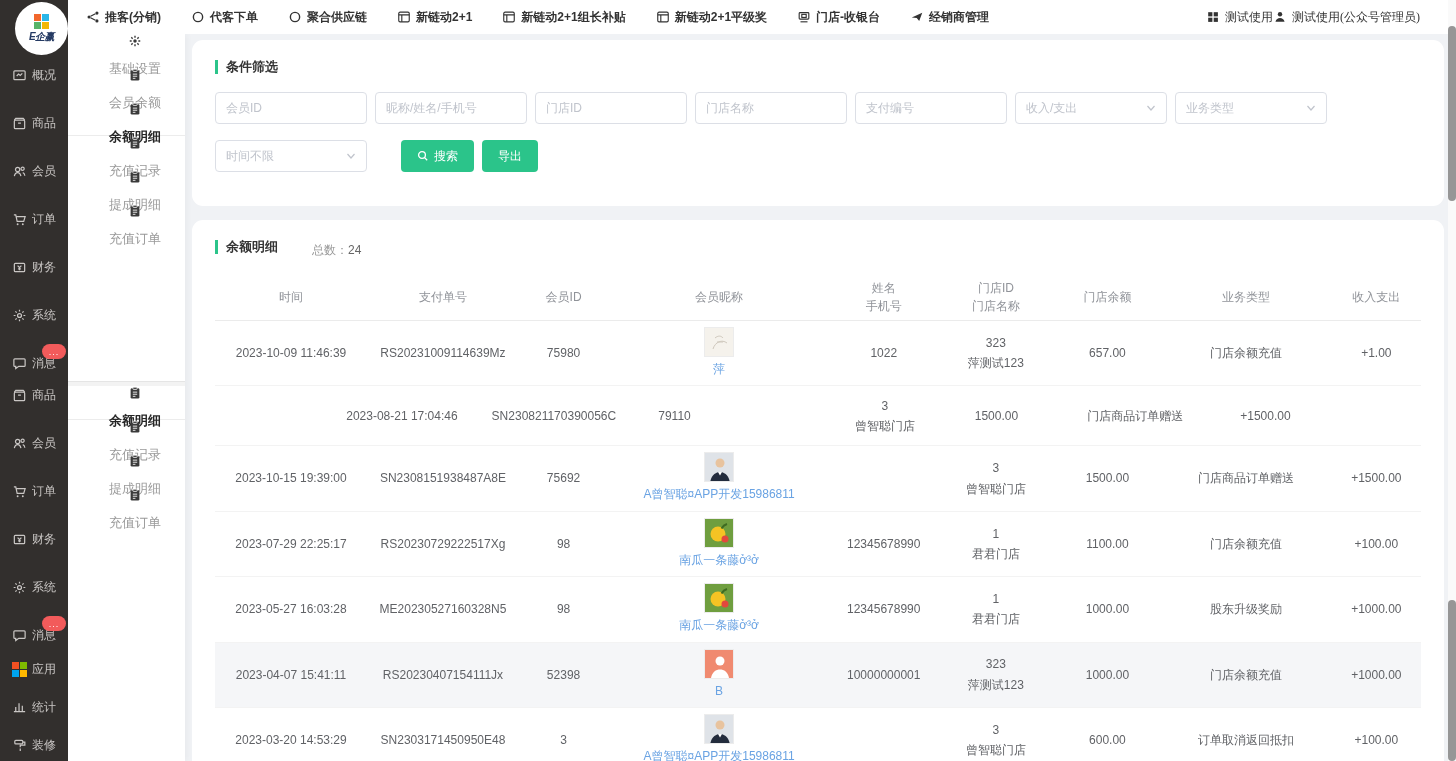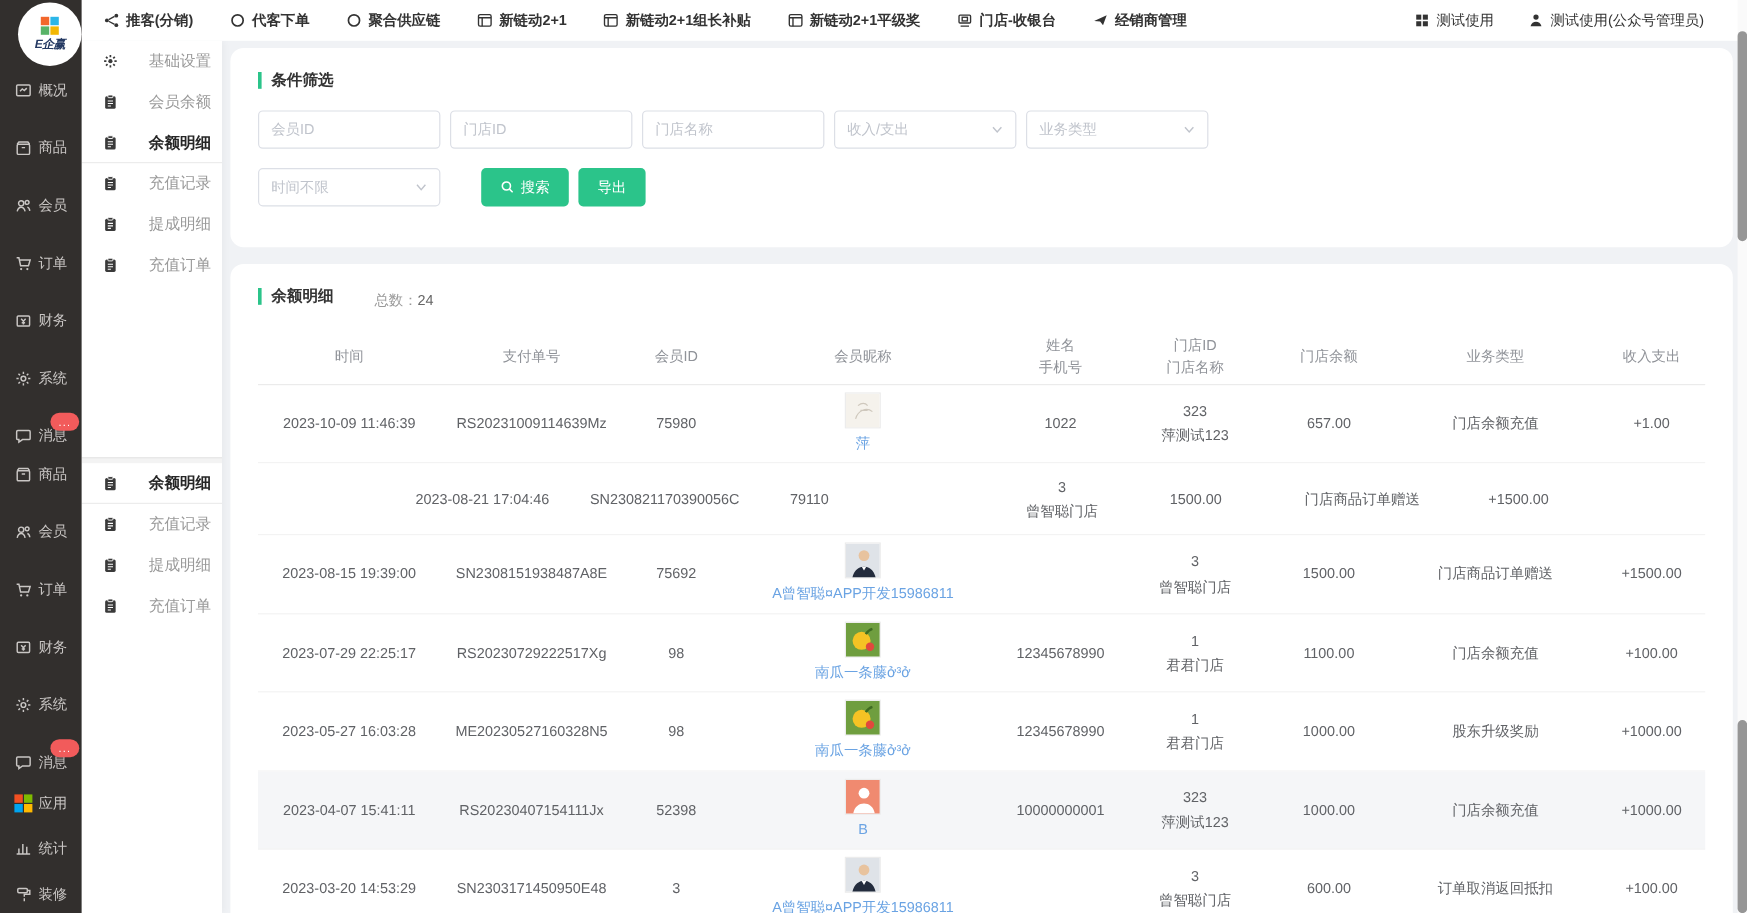--- a/index.html
+++ b/index.html
@@ -5,41 +5,41 @@
   * { margin:0; padding:0; box-sizing:border-box; }
   html,body { background:#ccc; }
   body { font-family:"Liberation Sans","DejaVu Sans",sans-serif; }
   .app { position:relative; width:1456px; height:761px; background:#f0f2f5; overflow:hidden; }
 
   
   .topbar { position:absolute; left:68px; top:0; right:0; height:34px; background:#fff; display:flex; align-items:center; justify-content:space-between; padding:0 18px 0 18px; z-index:5; }
   .topnav { display:flex; align-items:center; gap:30px; }
   .nav-item { display:flex; align-items:center; gap:5px; font-size:12px; font-weight:bold; color:#333; cursor:pointer; white-space:nowrap;justify-content:center; }
   .nav-item .ticon { width:14px; height:14px; color:#333; display:inline-flex; }
-  .topright { display:flex; align-items:center; gap:28px; margin-right:18px; }
+  .topright { display:flex; align-items:center; margin-right:18px;font-family:Liberation Serif, serif; }
   .topright .nav-item { font-weight:normal; font-size:12px; }
 
   
   .sidebar { position:absolute; left:0; top:0; width:68px; height:761px; background:#322f2d; z-index:6; }
   .logo-wrap { position:absolute; left:15px; top:2px; width:53px; height:53px; background:#fff; border-radius:50%; display:flex; flex-direction:column; align-items:center; justify-content:center; }
   .logo-mark { display:grid; grid-template-columns:7px 7px; grid-template-rows:7px 7px; gap:1px; }
   .logo-mark i { display:block; }
   .logo-text { font-size:10px; font-weight:bold; font-style:italic; color:#253a63; margin-top:1px; letter-spacing:-0.5px; }
   .side-group { position:absolute; left:0; width:68px; }
   .side-item { height:48px; display:flex; align-items:center; padding-left:12px; gap:5px; color:#c9c6c4; font-size:12px; cursor:pointer; position:relative; }
   .side-item .sicon { width:15px; height:15px; display:inline-flex; color:#c9c6c4; flex:none; }
   .side-item.small { height:38px; }
   .badge { position:absolute; top:5px; right:2px; min-width:24px; height:15px; background:#f25b5b; border-radius:8px; color:#fff; font-size:9px; display:flex; align-items:center; justify-content:center; letter-spacing:1px; }
   .appgrid { display:grid; grid-template-columns:7px 7px; grid-template-rows:7px 7px; gap:1px; flex:none; }
 
   
   .submenu { position:absolute; left:68px; top:34px; width:117px; height:727px; background:#fff; box-shadow:2px 0 6px rgba(0,0,0,0.04); z-index:4; }
   .submenu-divider { position:absolute; left:0; top:347px; width:117px; height:5px; background:#f3f3f3; border-top:1px solid #e5e5e5; }
   .sub-group { position:absolute; left:0; width:117px; }
-  .sub-item { height:34px; display:flex; align-items:center; padding-left:17px; gap:25px; font-size:13px; color:#999; cursor:pointer; }
+  .sub-item { height:34px; display:flex; align-items:center; padding-left:17px; gap:12px; font-size:13px; color:#999; cursor:pointer;flex-direction:column; }
   .sub-item .sicon { width:14px; height:14px; color:#3a3a3a; display:inline-flex; flex:none; }
   .sub-item.active { color:#262626; font-weight:bold; border-bottom:1px solid #ececec; }
 
   
   .main { position:absolute; left:185px; top:34px; right:0; bottom:0; }
   .card { position:absolute; left:7px; right:12px; background:#fff; border-radius:11px; }
   .filter-card { top:6px; height:166px; padding:18px 23px 0 23px; }
   .sec-title { display:flex; align-items:center; gap:8px; font-size:13px; font-weight:bold; color:#333; }
   .sec-title .bar { width:3px; height:14px; background:#2bc48a; }
   .filter-row { display:flex; gap:8px; margin-top:16px; flex-wrap:nowrap; }
@@ -450,22 +450,24 @@
 
   <div class="main">
 
     <div class="card filter-card">
       <div class="sec-title">
         <span class="bar"></span>
         <span>条件筛选</span>
       </div>
       <div class="filter-row">
         <input class="f-input" placeholder="会员ID" style="">
+        <input class="f-input" placeholder="昵称/姓名/手机号" style="">
         <input class="f-input" placeholder="门店ID" style="">
         <input class="f-input" placeholder="门店名称" style="">
+        <input class="f-input" placeholder="支付编号" style="">
         <div class="f-select">
           <span>收入/支出</span>
           <span class="chev">
               <svg viewBox="0 0 10 10">
                 <path d="M1.5 3l3.5 4 3.5-4" fill="none" stroke="currentColor" stroke-width="1.2"></path>
               </svg>
             </span>
         </div>
         <div class="f-select">
           <span>业务类型</span>
@@ -573,21 +575,21 @@
             <div class="td c4"></div>
             <div class="td c5">
               <div>3</div>
               <div>曾智聪门店</div>
             </div>
             <div class="td c6">1500.00</div>
             <div class="td c7">门店商品订单赠送</div>
             <div class="td c8">+1500.00</div>
           </div>
           <div class="trow">
-            <div class="td c0">2023-08-15 19:39:00</div>
+            <div class="td c0">2023-10-15 19:39:00</div>
             <div class="td c1">SN2308151938487A8E</div>
             <div class="td c2">75692</div>
             <div class="td c3">
               <div class="nick-cell">
                 <span class="avatar">
                   <svg width="30" height="30">
                     <rect width="30" height="30" fill="#dfe3e8"></rect>
                     <circle cx="15" cy="10" r="4.5" fill="#e8c39e"></circle>
                     <path d="M5 30c1-8 6-11 10-11s9 3 10 11z" fill="#232c3d"></path>
                     <path d="M13 19l2 3.5 2-3.5z" fill="#fff"></path>

